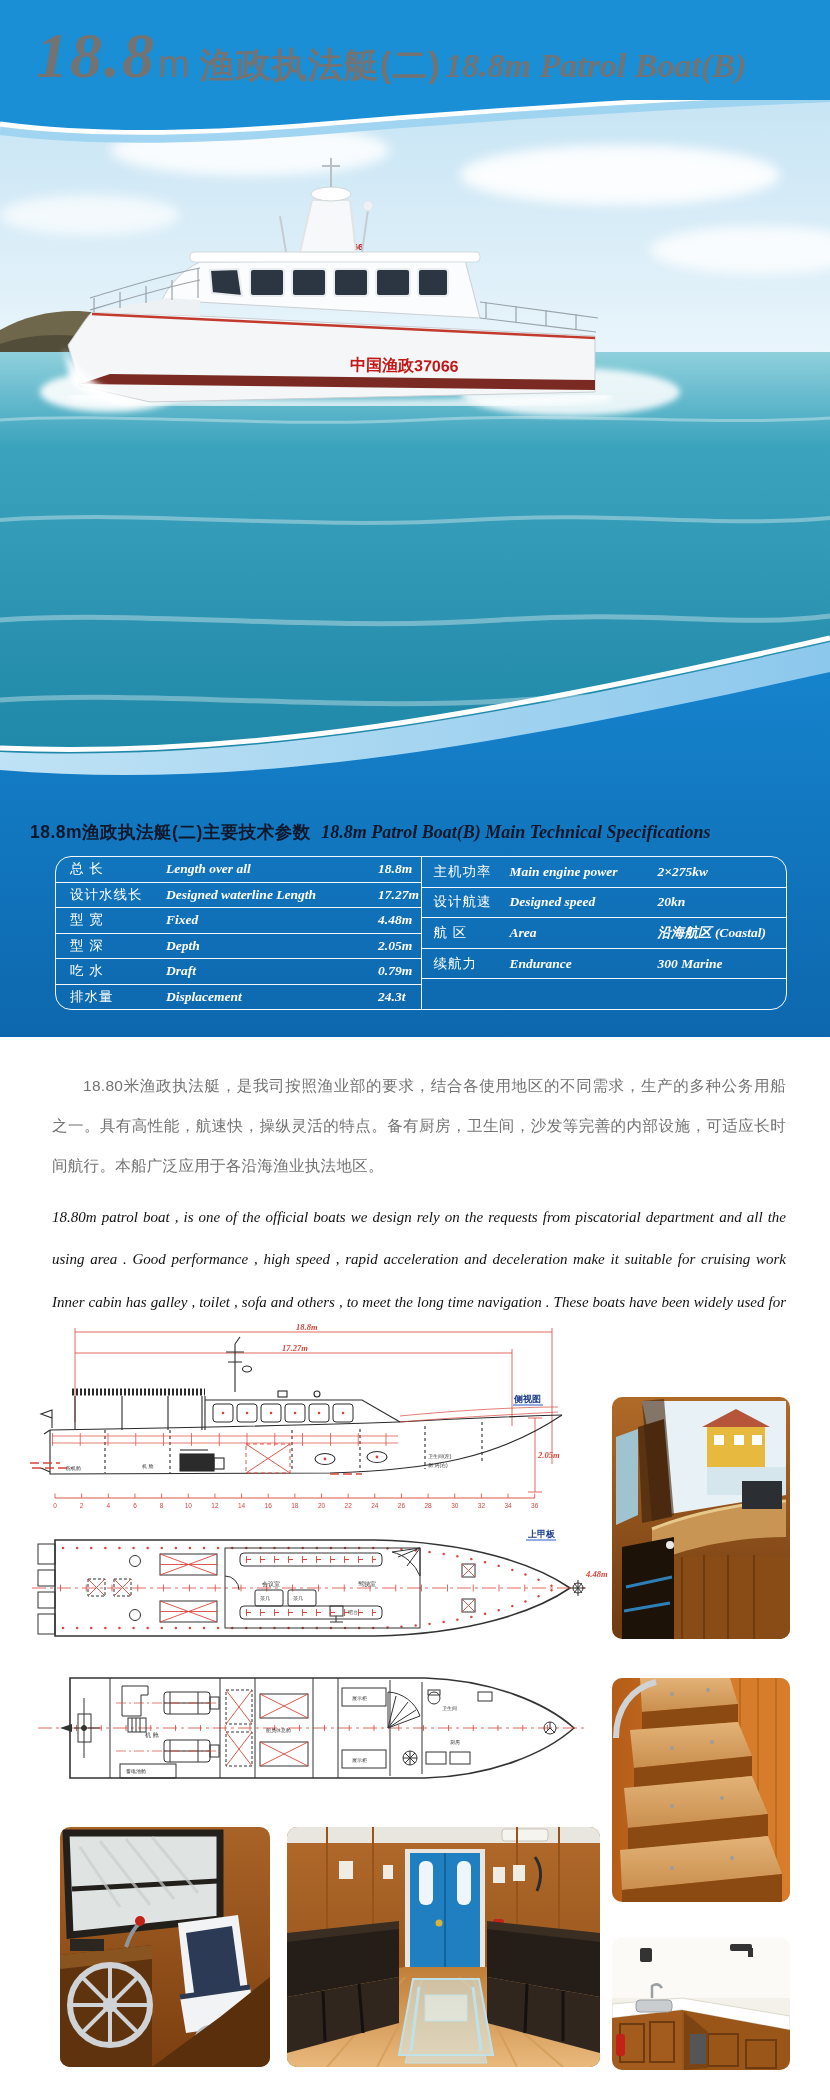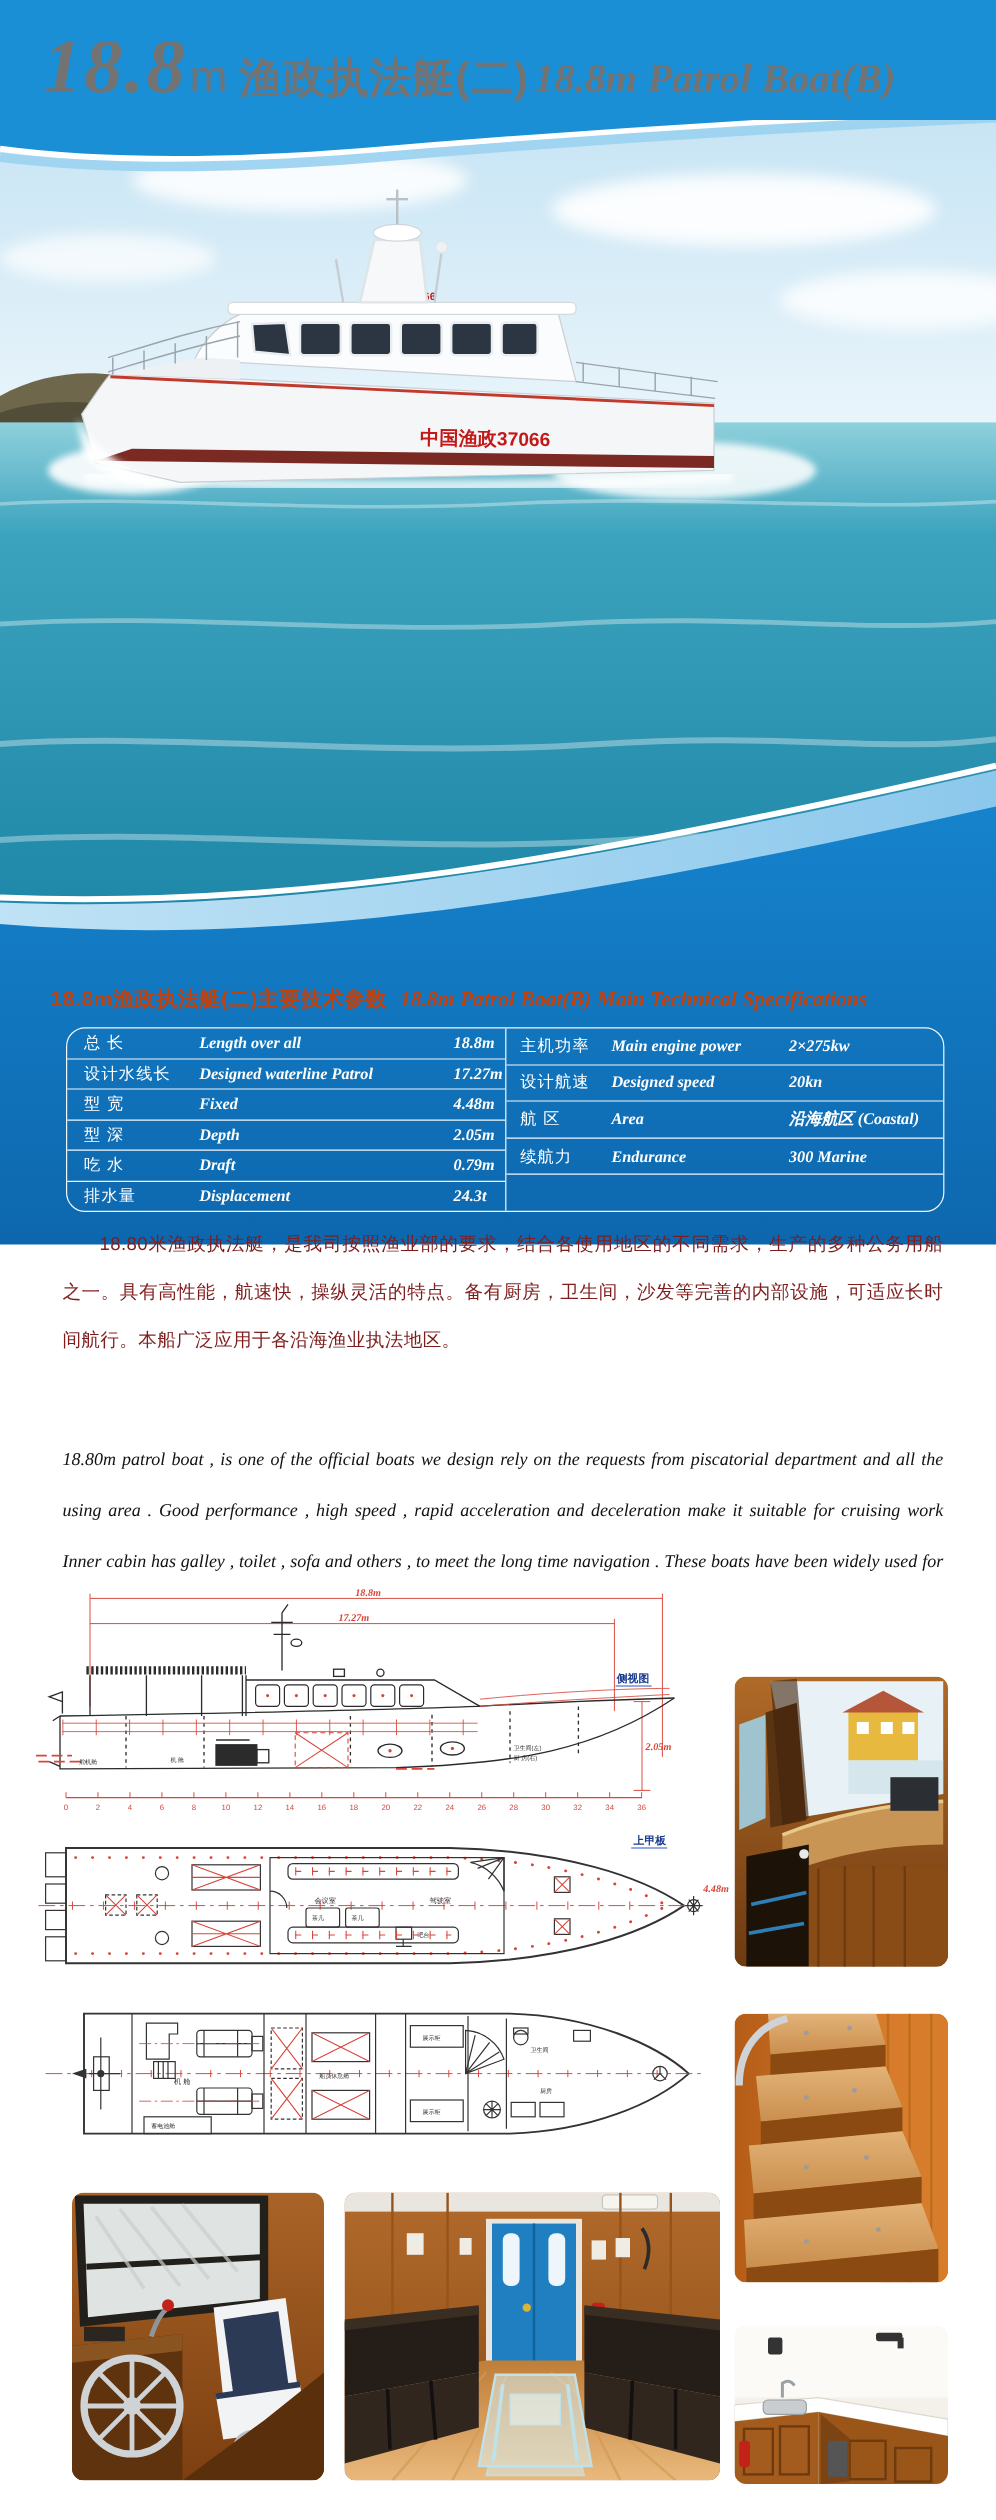--- a/index.html
+++ b/index.html
@@ -12,38 +12,38 @@
   #header-title{left:36px;top:14px;white-space:nowrap;color:#737373;display:flex;align-items:baseline;}
   .t-num{font:italic 700 64px "Liberation Serif",serif;letter-spacing:2px;}
   .t-unit{font:400 38px "Liberation Sans",sans-serif;margin-left:2px;}
   .t-cn{font:700 35px "Liberation Sans",sans-serif;margin-left:10px;letter-spacing:1px;margin-top:28px;}
   .t-en{font:italic 600 34px "Liberation Serif",serif;margin-left:4px;}
 
   
   #hero{left:0;top:0;}
 
   
-  #spec-title{left:42px;top:820px;width:760px;color:#c2410c;white-space:nowrap;}
+  #spec-title{left:30px;top:820px;width:760px;color:#0f172a;white-space:nowrap;}
   #spec-title .st-cn{font:700 17.5px "Liberation Sans",sans-serif;letter-spacing:.5px;}
   #spec-title .st-en{font:italic 600 18px "Liberation Serif",serif;margin-left:6px;}
 
   #spec-table{left:55px;top:856px;width:730px;height:152px;border:1.6px solid rgba(255,255,255,.95);
               border-radius:16px;display:flex;color:#fff;}
   .spec-col{width:50%;display:flex;flex-direction:column;}
   .spec-col.right{border-left:1.6px solid rgba(255,255,255,.95);}
   .spec-row{flex:1;display:grid;align-items:center;border-bottom:1.4px solid rgba(255,255,255,.95);}
   .spec-col.left .spec-row{grid-template-columns:84px 200px auto;padding-left:14px;gap:12px;}
   .spec-col.right .spec-row{grid-template-columns:76px 148px auto;padding-left:12px;}
   .spec-row:last-child{border-bottom:none;}
   .sp-cn{font:400 13.5px "Liberation Sans",sans-serif;letter-spacing:1px;}
   .sp-en,.sp-val{font:italic 600 13.5px "Liberation Serif",serif;}
 
   
-  #para-cn{left:52px;top:1018px;width:734px;font:15.5px/2.58 "Liberation Sans",sans-serif;
-           color:#7f1d1d;text-align:justify;text-indent:2em;letter-spacing:.3px;}
+  #para-cn{left:52px;top:1066px;width:734px;font:15.5px/2.58 "Liberation Sans",sans-serif;
+           color:#737373;text-align:justify;text-indent:2em;letter-spacing:.3px;}
   #para-en{left:52px;top:1196px;width:734px;font:italic 15px/2.82 "Liberation Serif",serif;
            color:#111;text-align:justify;}
 
   
   .drawing{background:#fff;}
   .dim{fill:#d9453a;font:italic 600 8.5px "Liberation Serif",serif;}
   .view-label{fill:#1a3c8c;font:700 9px "Liberation Sans",sans-serif;}
   .plan-label{fill:#333;font:6px "Liberation Sans",sans-serif;}
   .plan-label.sm{font-size:5px;}
   .ruler-num{fill:#d9453a;font:6.5px "Liberation Sans",sans-serif;}
@@ -172,21 +172,21 @@
 
   <div id="spec-table" class="abs">
     <div class="spec-col left">
       <div class="spec-row">
         <span class="sp-cn">总 长</span>
         <span class="sp-en">Length over all</span>
         <span class="sp-val">18.8m</span>
       </div>
       <div class="spec-row">
         <span class="sp-cn">设计水线长</span>
-        <span class="sp-en">Designed waterline Patrol</span>
+        <span class="sp-en">Designed waterline Length</span>
         <span class="sp-val">17.27m</span>
       </div>
       <div class="spec-row">
         <span class="sp-cn">型 宽</span>
         <span class="sp-en">Fixed</span>
         <span class="sp-val">4.48m</span>
       </div>
       <div class="spec-row">
         <span class="sp-cn">型 深</span>
         <span class="sp-en">Depth</span>

